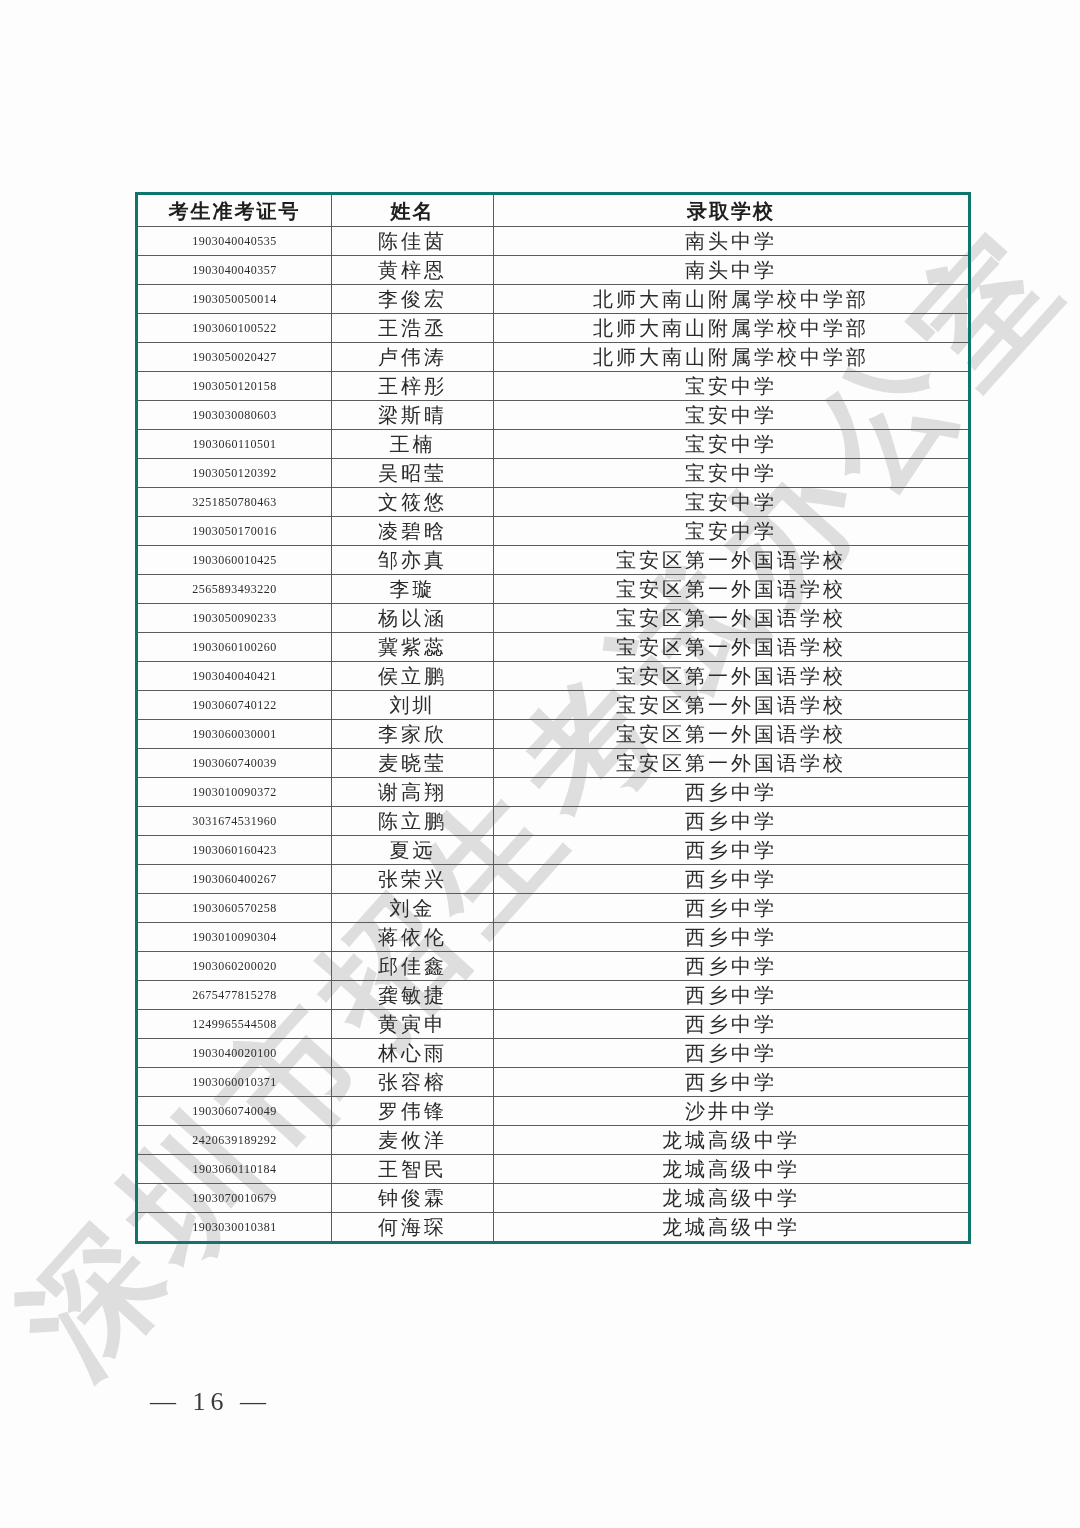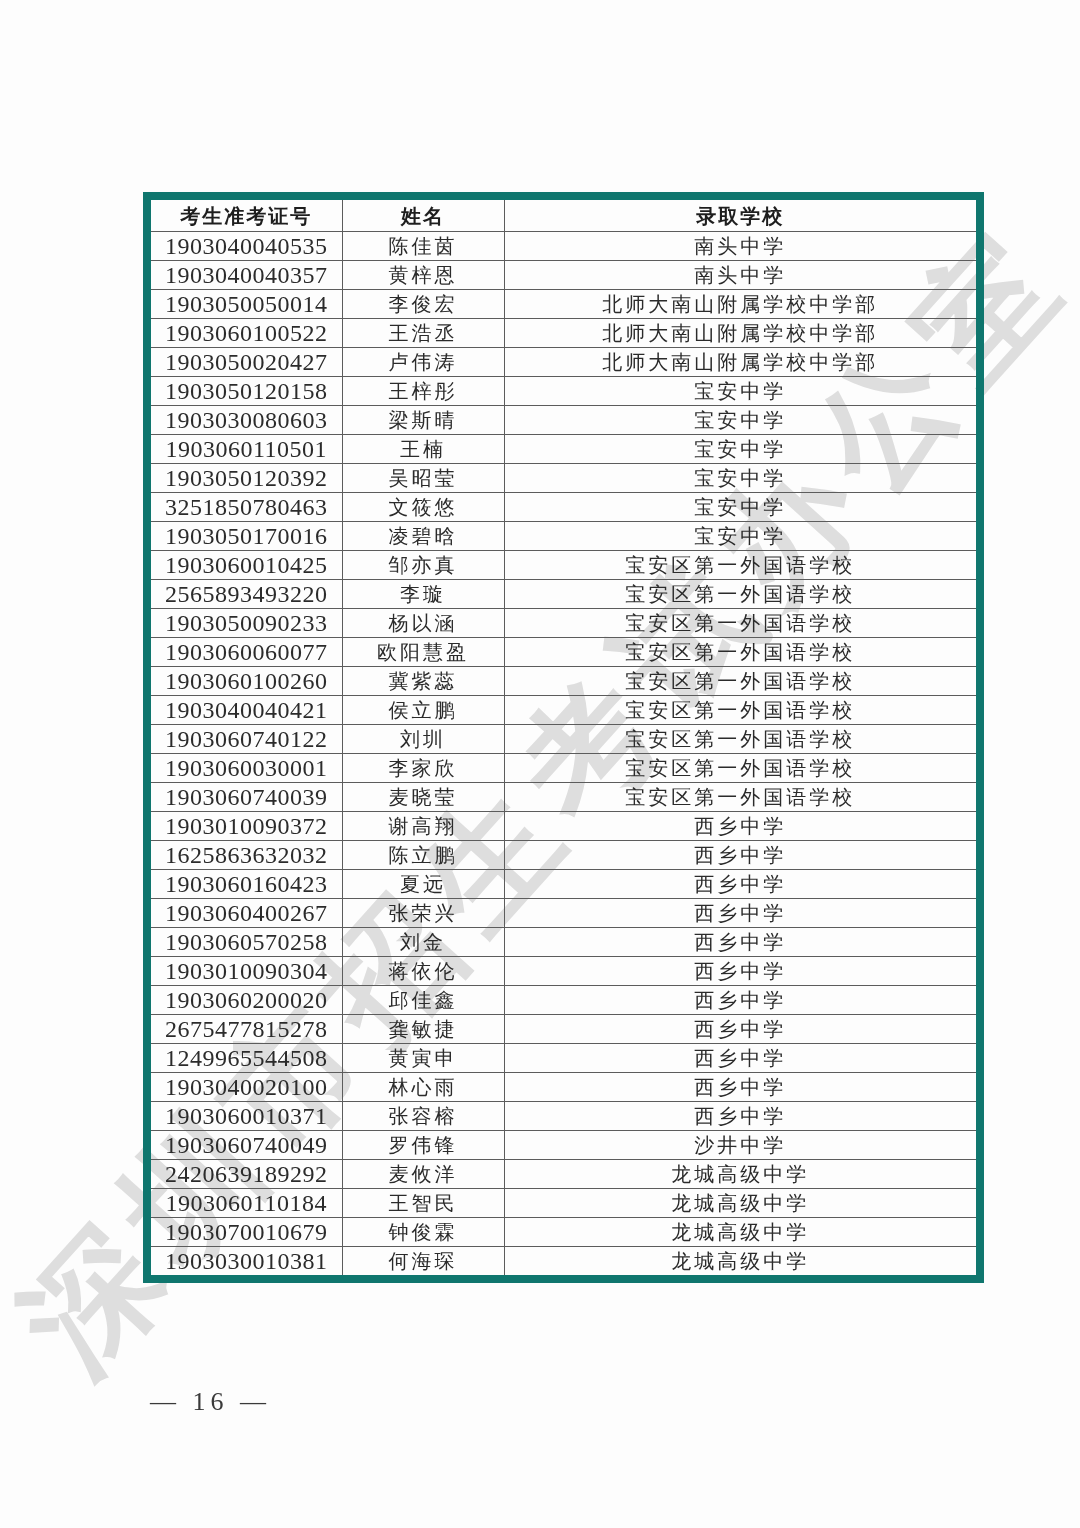--- a/index.html
+++ b/index.html
@@ -24,28 +24,28 @@
     white-space: nowrap;
     font-size: 132px;
     font-weight: bold;
     letter-spacing: 16px;
     opacity: 0.28;
     z-index: 0;
     pointer-events: none;
   }
   table.admission-table {
     position: absolute;
-    left: 143px;
+    left: 135px;
     top: 192px;
     width: 833px;
     border-collapse: collapse;
     table-layout: fixed;
     z-index: 1;
     background: transparent;
-    border: 8px solid #0f766e;
+    border: 3px solid #0f766e;
   }
   col.c1 { width: 195px; }
   col.c2 { width: 162px; }
   col.c3 { width: 476px; }
   .admission-table th,
   .admission-table td {
     border: 1px solid #5c5c5c;
     text-align: center;
     vertical-align: middle;
     padding: 0;
@@ -59,21 +59,21 @@
     font-weight: bold;
     letter-spacing: 2px;
     color: #1e1e1e;
   }
   .admission-table td {
     height: 28px;
     color: #2b2b2b;
   }
   td.cell-id {
     letter-spacing: 0.5px;
-    font-size: 24px;
+    font-size: 12px;
   }
   td.cell-name,
   td.cell-school {
     letter-spacing: 3px;
   }
   .page-number {
     position: absolute;
     left: 150px;
     top: 1387px;
     font-size: 26px;
@@ -167,25 +167,20 @@
           <td class="cell-id">2565893493220</td>
           <td class="cell-name">李璇</td>
           <td class="cell-school">宝安区第一外国语学校</td>
         </tr>
         <tr>
           <td class="cell-id">1903050090233</td>
           <td class="cell-name">杨以涵</td>
           <td class="cell-school">宝安区第一外国语学校</td>
         </tr>
         <tr>
-          <td class="cell-id">1903060060077</td>
-          <td class="cell-name">欧阳慧盈</td>
-          <td class="cell-school">宝安区第一外国语学校</td>
-        </tr>
-        <tr>
           <td class="cell-id">1903060100260</td>
           <td class="cell-name">冀紫蕊</td>
           <td class="cell-school">宝安区第一外国语学校</td>
         </tr>
         <tr>
           <td class="cell-id">1903040040421</td>
           <td class="cell-name">侯立鹏</td>
           <td class="cell-school">宝安区第一外国语学校</td>
         </tr>
         <tr>
@@ -202,21 +197,21 @@
           <td class="cell-id">1903060740039</td>
           <td class="cell-name">麦晓莹</td>
           <td class="cell-school">宝安区第一外国语学校</td>
         </tr>
         <tr>
           <td class="cell-id">1903010090372</td>
           <td class="cell-name">谢高翔</td>
           <td class="cell-school">西乡中学</td>
         </tr>
         <tr>
-          <td class="cell-id">1625863632032</td>
+          <td class="cell-id">3031674531960</td>
           <td class="cell-name">陈立鹏</td>
           <td class="cell-school">西乡中学</td>
         </tr>
         <tr>
           <td class="cell-id">1903060160423</td>
           <td class="cell-name">夏远</td>
           <td class="cell-school">西乡中学</td>
         </tr>
         <tr>
           <td class="cell-id">1903060400267</td>

